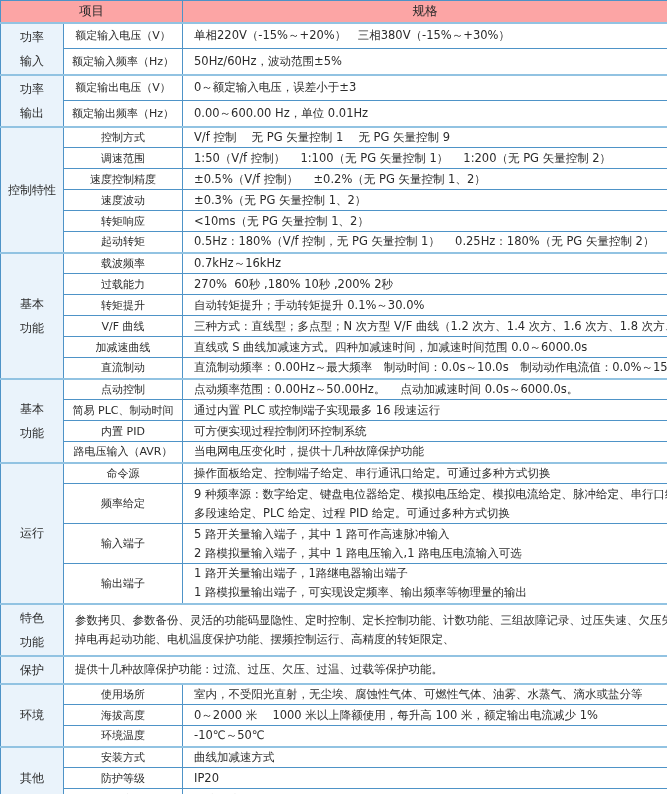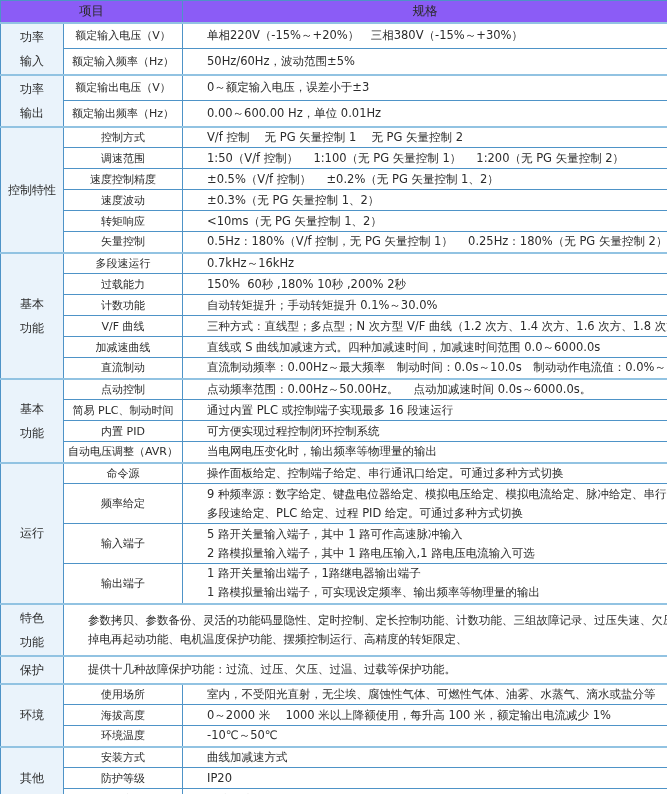--- a/index.html
+++ b/index.html
@@ -18,42 +18,42 @@
   td {
     border: 1px solid #4e93c7;
     font-size: 11.5px;
     overflow: hidden;
     vertical-align: middle;
     box-sizing: border-box;
   }
   
   tr.sec > td { border-top: 2px solid #92c3e2; }
   tr.hdr > td {
-    background: #8b5cf6;
+    background: #fca5a5;
     text-align: center;
     height: 22px;
     font-size: 12.5px;
     border-top: 1px solid #4e93c7;
   }
   td.group {
     background: #eaf3fb;
     text-align: center;
     white-space: pre-line;
     line-height: 24px;
     font-size: 12px;
   }
   td.item {
     background: #ffffff;
     text-align: center;
     font-size: 11px;
     white-space: nowrap;
   }
   td.spec {
     background: #ffffff;
-    padding: 0 24px;
+    padding: 0 11px;
     white-space: pre;
     line-height: 19px;
     text-align: left;
   }
   tr.h1 > td.item, tr.h1 > td.spec { height: 21px; }
   tr.h2 > td.item, tr.h2 > td.spec { height: 40px; }
 </style>
 </head>
 <body>
 
@@ -88,55 +88,55 @@
       <td class="spec">0～额定输入电压，误差小于±3</td>
     </tr>
     <tr class="h1">
       <td class="item">额定输出频率（Hz）</td>
       <td class="spec">0.00～600.00 Hz，单位 0.01Hz</td>
     </tr>
 
     <tr class="sec h1">
       <td class="group" rowspan="6">控制特性</td>
       <td class="item">控制方式</td>
-      <td class="spec">V/f 控制　 无 PG 矢量控制 1 　无 PG 矢量控制 2</td>
+      <td class="spec">V/f 控制　 无 PG 矢量控制 1 　无 PG 矢量控制 9</td>
     </tr>
     <tr class="h1">
       <td class="item">调速范围</td>
       <td class="spec">1:50（V/f 控制）　 1:100（无 PG 矢量控制 1）　 1:200（无 PG 矢量控制 2）</td>
     </tr>
     <tr class="h1">
       <td class="item">速度控制精度</td>
       <td class="spec">±0.5%（V/f 控制）　 ±0.2%（无 PG 矢量控制 1、2）</td>
     </tr>
     <tr class="h1">
       <td class="item">速度波动</td>
       <td class="spec">±0.3%（无 PG 矢量控制 1、2）</td>
     </tr>
     <tr class="h1">
       <td class="item">转矩响应</td>
       <td class="spec">&lt;10ms（无 PG 矢量控制 1、2）</td>
     </tr>
     <tr class="h1">
-      <td class="item">矢量控制</td>
+      <td class="item">起动转矩</td>
       <td class="spec">0.5Hz：180%（V/f 控制，无 PG 矢量控制 1）　 0.25Hz：180%（无 PG 矢量控制 2）</td>
     </tr>
 
     <tr class="sec h1">
       <td class="group" rowspan="6">基本
 功能</td>
-      <td class="item">多段速运行</td>
+      <td class="item">载波频率</td>
       <td class="spec">0.7kHz～16kHz</td>
     </tr>
     <tr class="h1">
       <td class="item">过载能力</td>
-      <td class="spec">150%  60秒 ,180% 10秒 ,200% 2秒</td>
-    </tr>
-    <tr class="h1">
-      <td class="item">计数功能</td>
+      <td class="spec">270%  60秒 ,180% 10秒 ,200% 2秒</td>
+    </tr>
+    <tr class="h1">
+      <td class="item">转矩提升</td>
       <td class="spec">自动转矩提升；手动转矩提升 0.1%～30.0%</td>
     </tr>
     <tr class="h1">
       <td class="item">V/F 曲线</td>
       <td class="spec">三种方式：直线型；多点型；N 次方型 V/F 曲线（1.2 次方、1.4 次方、1.6 次方、1.8 次方、2 次方）</td>
     </tr>
     <tr class="h1">
       <td class="item">加减速曲线</td>
       <td class="spec">直线或 S 曲线加减速方式。四种加减速时间，加减速时间范围 0.0～6000.0s</td>
     </tr>
@@ -153,22 +153,22 @@
     </tr>
     <tr class="h1">
       <td class="item">简易 PLC、制动时间</td>
       <td class="spec">通过内置 PLC 或控制端子实现最多 16 段速运行</td>
     </tr>
     <tr class="h1">
       <td class="item">内置 PID</td>
       <td class="spec">可方便实现过程控制闭环控制系统</td>
     </tr>
     <tr class="h1">
-      <td class="item">自动电压调整（AVR）</td>
-      <td class="spec">当电网电压变化时，输出频率等物理量的输出</td>
+      <td class="item">路电压输入（AVR）</td>
+      <td class="spec">当电网电压变化时，提供十几种故障保护功能</td>
     </tr>
 
     <tr class="sec h1">
       <td class="group" rowspan="4">运行</td>
       <td class="item">命令源</td>
       <td class="spec">操作面板给定、控制端子给定、串行通讯口给定。可通过多种方式切换</td>
     </tr>
     <tr class="h2">
       <td class="item">频率给定</td>
       <td class="spec">9 种频率源：数字给定、键盘电位器给定、模拟电压给定、模拟电流给定、脉冲给定、串行口给定、

